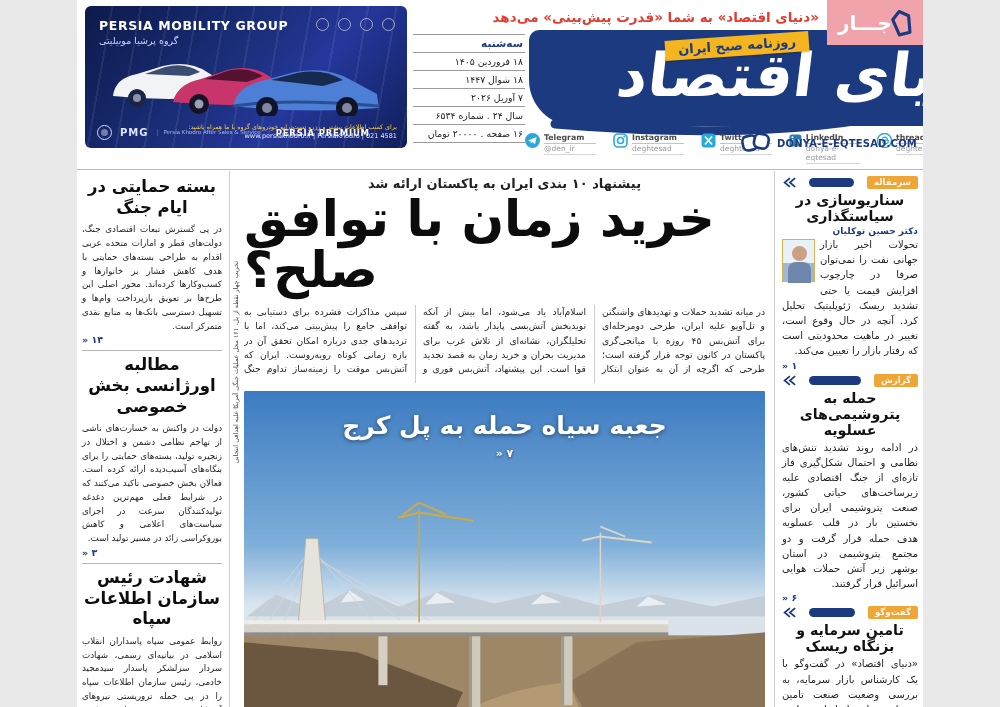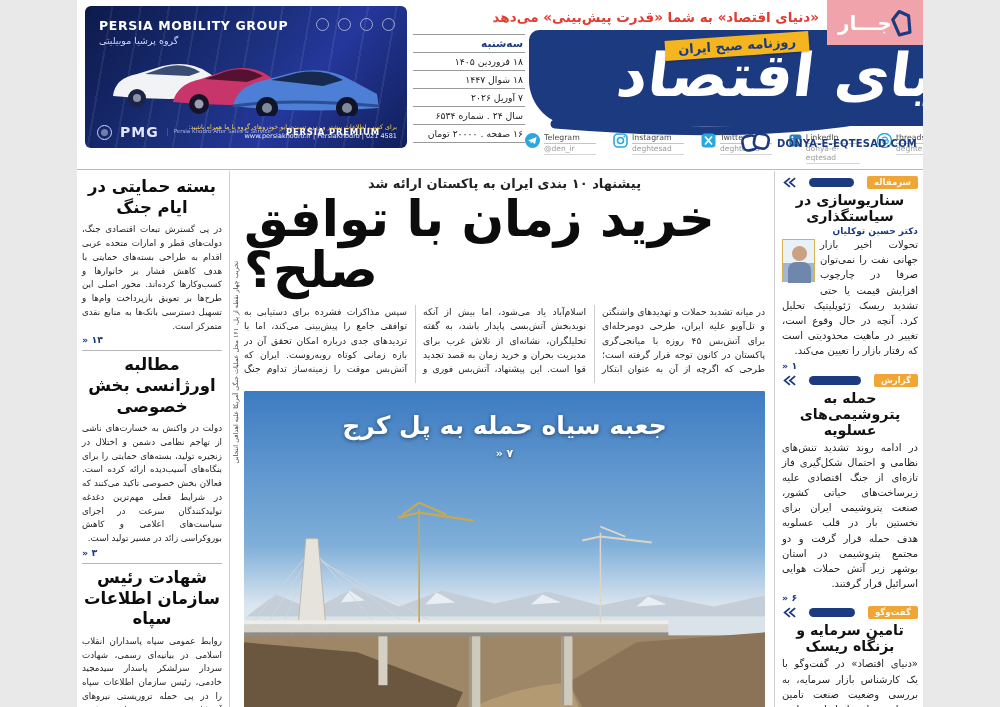--- a/index.html
+++ b/index.html
@@ -17,21 +17,21 @@
   .ad-streaks { position:absolute; inset:0; background:
       repeating-linear-gradient(100deg, transparent 0 26px, rgba(255,255,255,.07) 26px 28px); }
   .ad-title { position:absolute; left:14px; top:12px; color:#fff; font-weight:bold; font-size:12.5px; letter-spacing:.6px; }
   .ad-sub   { position:absolute; left:14px; top:29px; color:#cdd6ff; font-size:9.5px; direction:rtl; }
   .ad-brands { position:absolute; right:12px; top:12px; display:flex; gap:9px; }
   .ad-brands i { width:13px; height:13px; border:1.4px solid rgba(255,255,255,.55); border-radius:50%; }
   .ad-cars { position:absolute; left:0; top:38px; width:322px; height:72px; }
   .ad-foot { position:absolute; left:12px; bottom:8px; display:flex; align-items:center; gap:8px; color:#fff; direction:ltr;}
   .ad-foot .pmg-logo { width:15px; height:15px; border:1.5px solid #cfd6ff; border-radius:50%; position:relative;}
   .ad-foot .pmg-logo::after{content:"";position:absolute;inset:3px;border-radius:50%;background:rgba(255,255,255,.4);}
-  .ad-foot .b1 { font-weight:bold; font-size:14px; color:#dfe5ff; letter-spacing:1px;}
+  .ad-foot .b1 { font-weight:bold; font-size:10px; color:#dfe5ff; letter-spacing:1px;}
   .ad-foot .b2 { font-size:5.5px; color:#aeb8e8; line-height:1.3; border-left:1px solid #44518f; padding-left:6px;}
   .ad-foot .b3 { font-weight:bold; font-size:8.5px; color:#fff; letter-spacing:.8px; border-left:1px solid #44518f; padding-left:6px;}
   .ad-contact { position:absolute; right:10px; bottom:8px; text-align:right; }
   .ad-note { color:#ffd24a; font-size:6.3px; direction:rtl; }
   .ad-url  { color:#e8ecff; font-size:6.5px; direction:ltr; margin-top:2px; }
   
   .dates { position:absolute; left:336px; top:34px; width:112px; font-size:9.3px; color:#222; }
   .dates .wd { color:#1c3a80; font-weight:bold; font-size:10.5px; padding:2px 2px 3px; border-top:1px solid #9a9a9a; }
   .dates .dr { padding:3px 2px; border-top:1px solid #9a9a9a; }
   .dates .dr:last-child { border-bottom:1px solid #9a9a9a; }
@@ -44,21 +44,21 @@
            font-size:13px; padding:2px 13px 3px; transform:rotate(-4deg); box-shadow:0 1px 2px rgba(0,0,0,.25); z-index:6;}
   .tagline { position:absolute; right:104px; top:9px; color:#e23b30; font-weight:bold; font-size:13.5px; }
   .jar { position:absolute; right:0; top:0; width:96px; height:45px; background:#f0a3aa; z-index:7;
          display:flex; align-items:center; justify-content:center; gap:0; }
   .jar-text { color:#fff; font-weight:bold; font-size:20px; letter-spacing:2px; }
   .jar svg { transform:rotate(-14deg); }
   
   .social { position:absolute; left:448px; top:133px; width:412px; display:flex; direction:ltr; gap:17px; }
   .soc { display:flex; gap:4px; align-items:flex-start; }
   .soc .txt { display:flex; flex-direction:column; }
-  .soc .nm { font-size:7.8px; font-weight:normal; color:#4a4a4a; border-bottom:1px solid #c4c4c4; padding-bottom:1px; min-width:52px;}
+  .soc .nm { font-size:7.8px; font-weight:bold; color:#4a4a4a; border-bottom:1px solid #c4c4c4; padding-bottom:1px; min-width:52px;}
   .soc .hd { font-size:7.5px; color:#9a9a9a; border-bottom:1px solid #d6d6d6; padding-bottom:1px;}
   .site { position:absolute; right:6px; top:128px; display:flex; direction:ltr; align-items:center; gap:5px; }
   .site .url { color:#1c3a80; font-weight:bold; font-size:10px; letter-spacing:.2px;}
   
   .main { position:absolute; top:171px; left:0; right:0; bottom:0; display:flex; }
   .sidebar { width:148px; padding:2px 5px 0 7px; }
   .center { flex:1; border-left:1px solid #cfcfcf; border-right:1px solid #cfcfcf; padding:0 9px 0 14px; position:relative;}
   .leftcol { width:152px; padding:2px 7px 0 5px; }
   
   .sb-head { display:flex; align-items:center; gap:13px; margin:3px 0 2px; }

